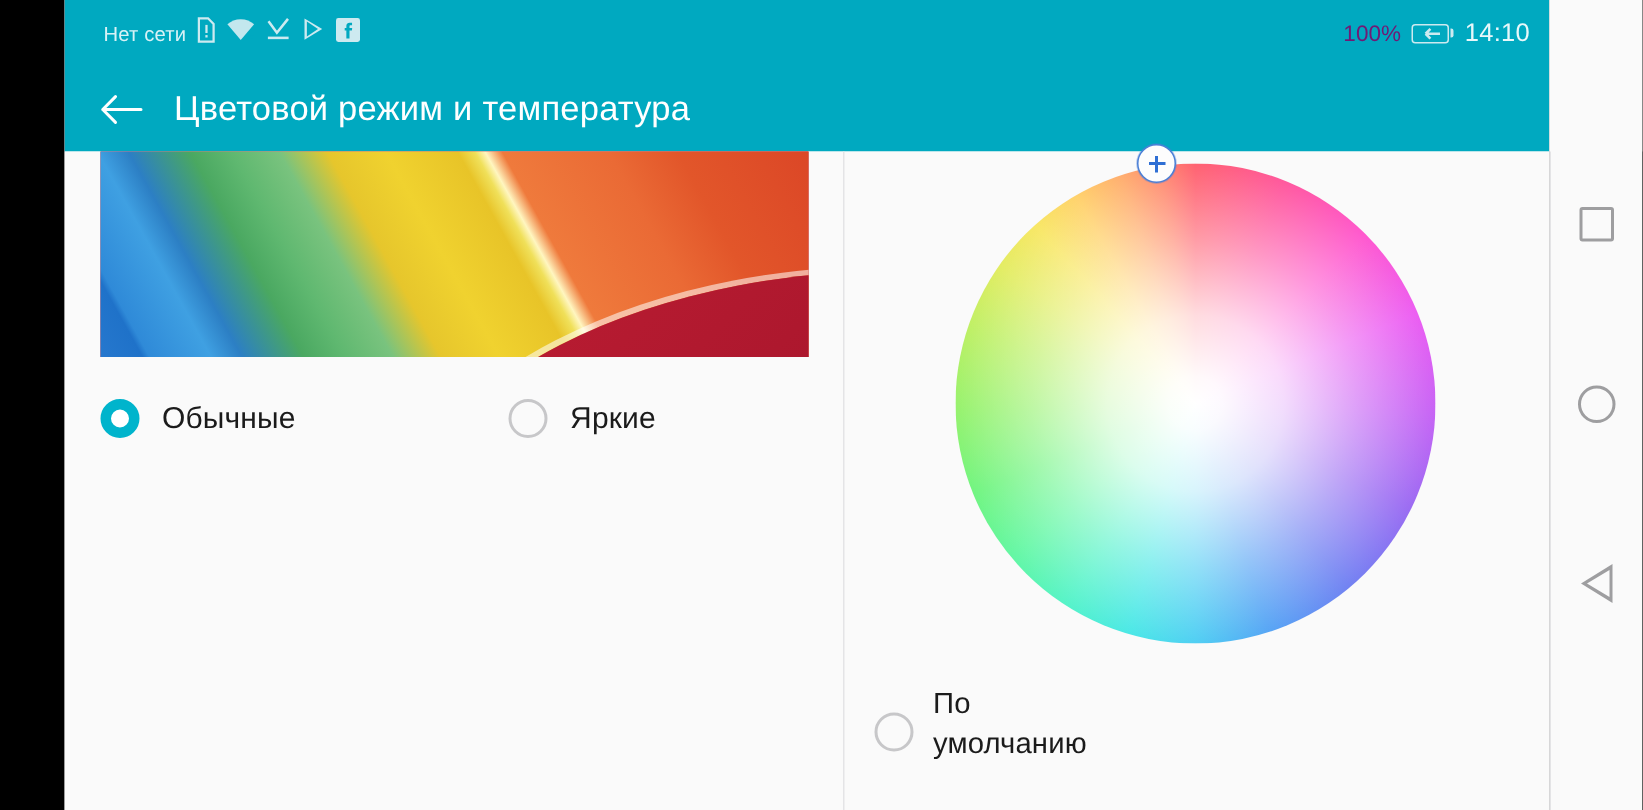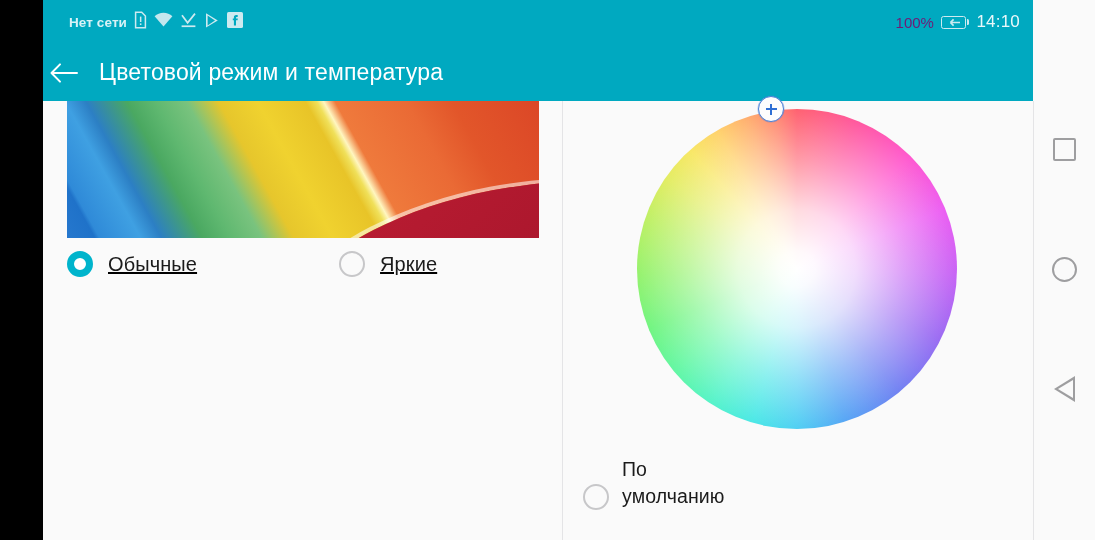--- a/index.html
+++ b/index.html
@@ -23,21 +23,21 @@
     background:#fafafa; overflow:hidden;
   }
 
   
   .statusbar {
     position:absolute; left:0; top:0; width:990px; height:44px;
     background:#00a9c0;
     display:flex; align-items:center;
     padding:0 13px 0 26px;
   }
-  .sb-left { display:flex; align-items:center; gap:7px;font-weight:bold; }
+  .sb-left { display:flex; align-items:center; gap:7px; }
   .sb-text {
     color:#d8f2f6; font-size:13.5px; letter-spacing:.1px;
     white-space:nowrap;
   }
   .sb-right {
     margin-left:auto; display:flex; align-items:center; gap:7px;
   }
   .sb-batt-text { color:#701a75; font-size:15px; }
   .sb-time { color:#e9f8fa; font-size:17px; letter-spacing:.2px; }
 
@@ -52,21 +52,21 @@
   }
   .batt-cap {
     width:2.5px; height:6px; background:#cdeaf0;
     border-radius:0 1.5px 1.5px 0; margin-left:1px;
   }
 
   
   .appbar {
     position:absolute; left:0; top:44px; width:990px; height:57px;
     background:#00a9c0;
-    display:flex; align-items:center; 
+    display:flex; align-items:center; padding-left:17px;
   }
   .back-btn {
     width:42px; height:42px; display:flex; align-items:center;
     justify-content:center; cursor:pointer;
   }
   .page-title {
     color:#ffffff; font-size:23px; margin-left:14px;
     font-weight:400; letter-spacing:.15px; white-space:nowrap;
   }
 
@@ -109,22 +109,22 @@
       #d8411f 610px, #d23c1c 700px);
   }
   .wp-dark {
     position:absolute; left:180px; top:80px; width:480px; height:300px;
     border-radius:72% 0 0 0;
     background:linear-gradient(135deg,#c01e34 0%,#a8162c 55%,#9c1228 100%);
     box-shadow: -2px -2px 0 1.5px rgba(255,255,255,.55);
   }
 
   .radio-row {
-    position:absolute; left:24px; top:150px;
-    display:flex; align-items:flex-end;text-decoration:underline;
+    position:absolute; left:24px; top:165px;
+    display:flex; align-items:flex-end;
   }
   .radio-opt {
     display:flex; align-items:center; cursor:pointer;
   }
   .radio {
     width:26px; height:26px; border-radius:50%;
     border:2.4px solid #c7c7c9; background:transparent;
     flex:0 0 auto;
   }
   .radio.sel {
@@ -186,21 +186,21 @@
     cursor:pointer;
   }
   .plus-h, .plus-v { position:absolute; background:#2f6fd4; }
   .plus-h { width:11px; height:1.9px; }
   .plus-v { width:1.9px; height:11px; }
 
   .temp-row {
     position:absolute; left:20px; top:355px; width:450px;
     display:flex; align-items:flex-start;
   }
-  .temp-opt { display:flex; align-items:flex-end; cursor:pointer; }
+  .temp-opt { display:flex; align-items:center; cursor:pointer; }
   .temp-opt .radio { margin-top:9px; }
   .temp-label {
     margin-left:13px; font-size:19.5px; color:#1b1b1b;
     line-height:27px; width:96px; letter-spacing:.1px;
   }
   .temp-opt.o2 { margin-left:21px; }
   .temp-opt.o3 { margin-left:6px; }
 
   
   .navbar {

